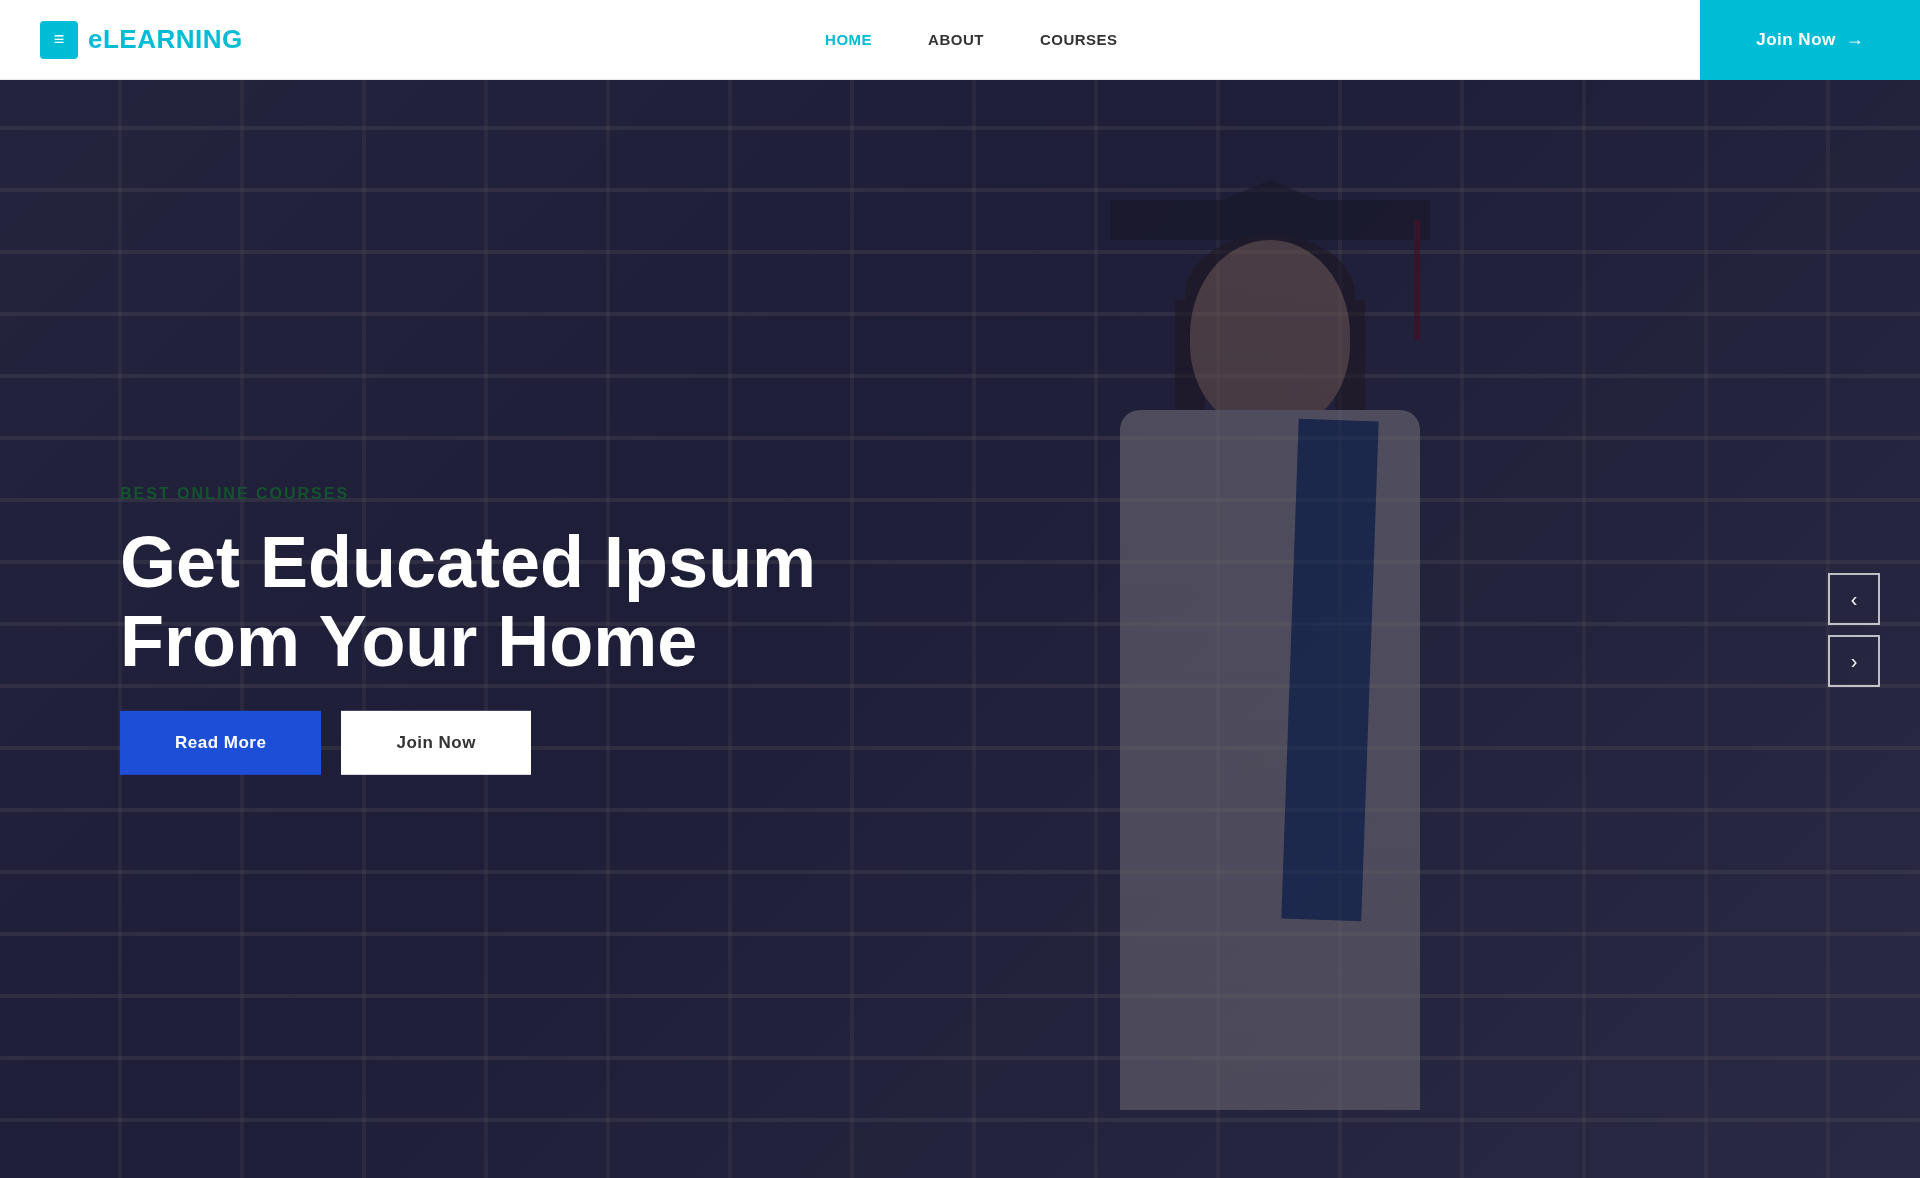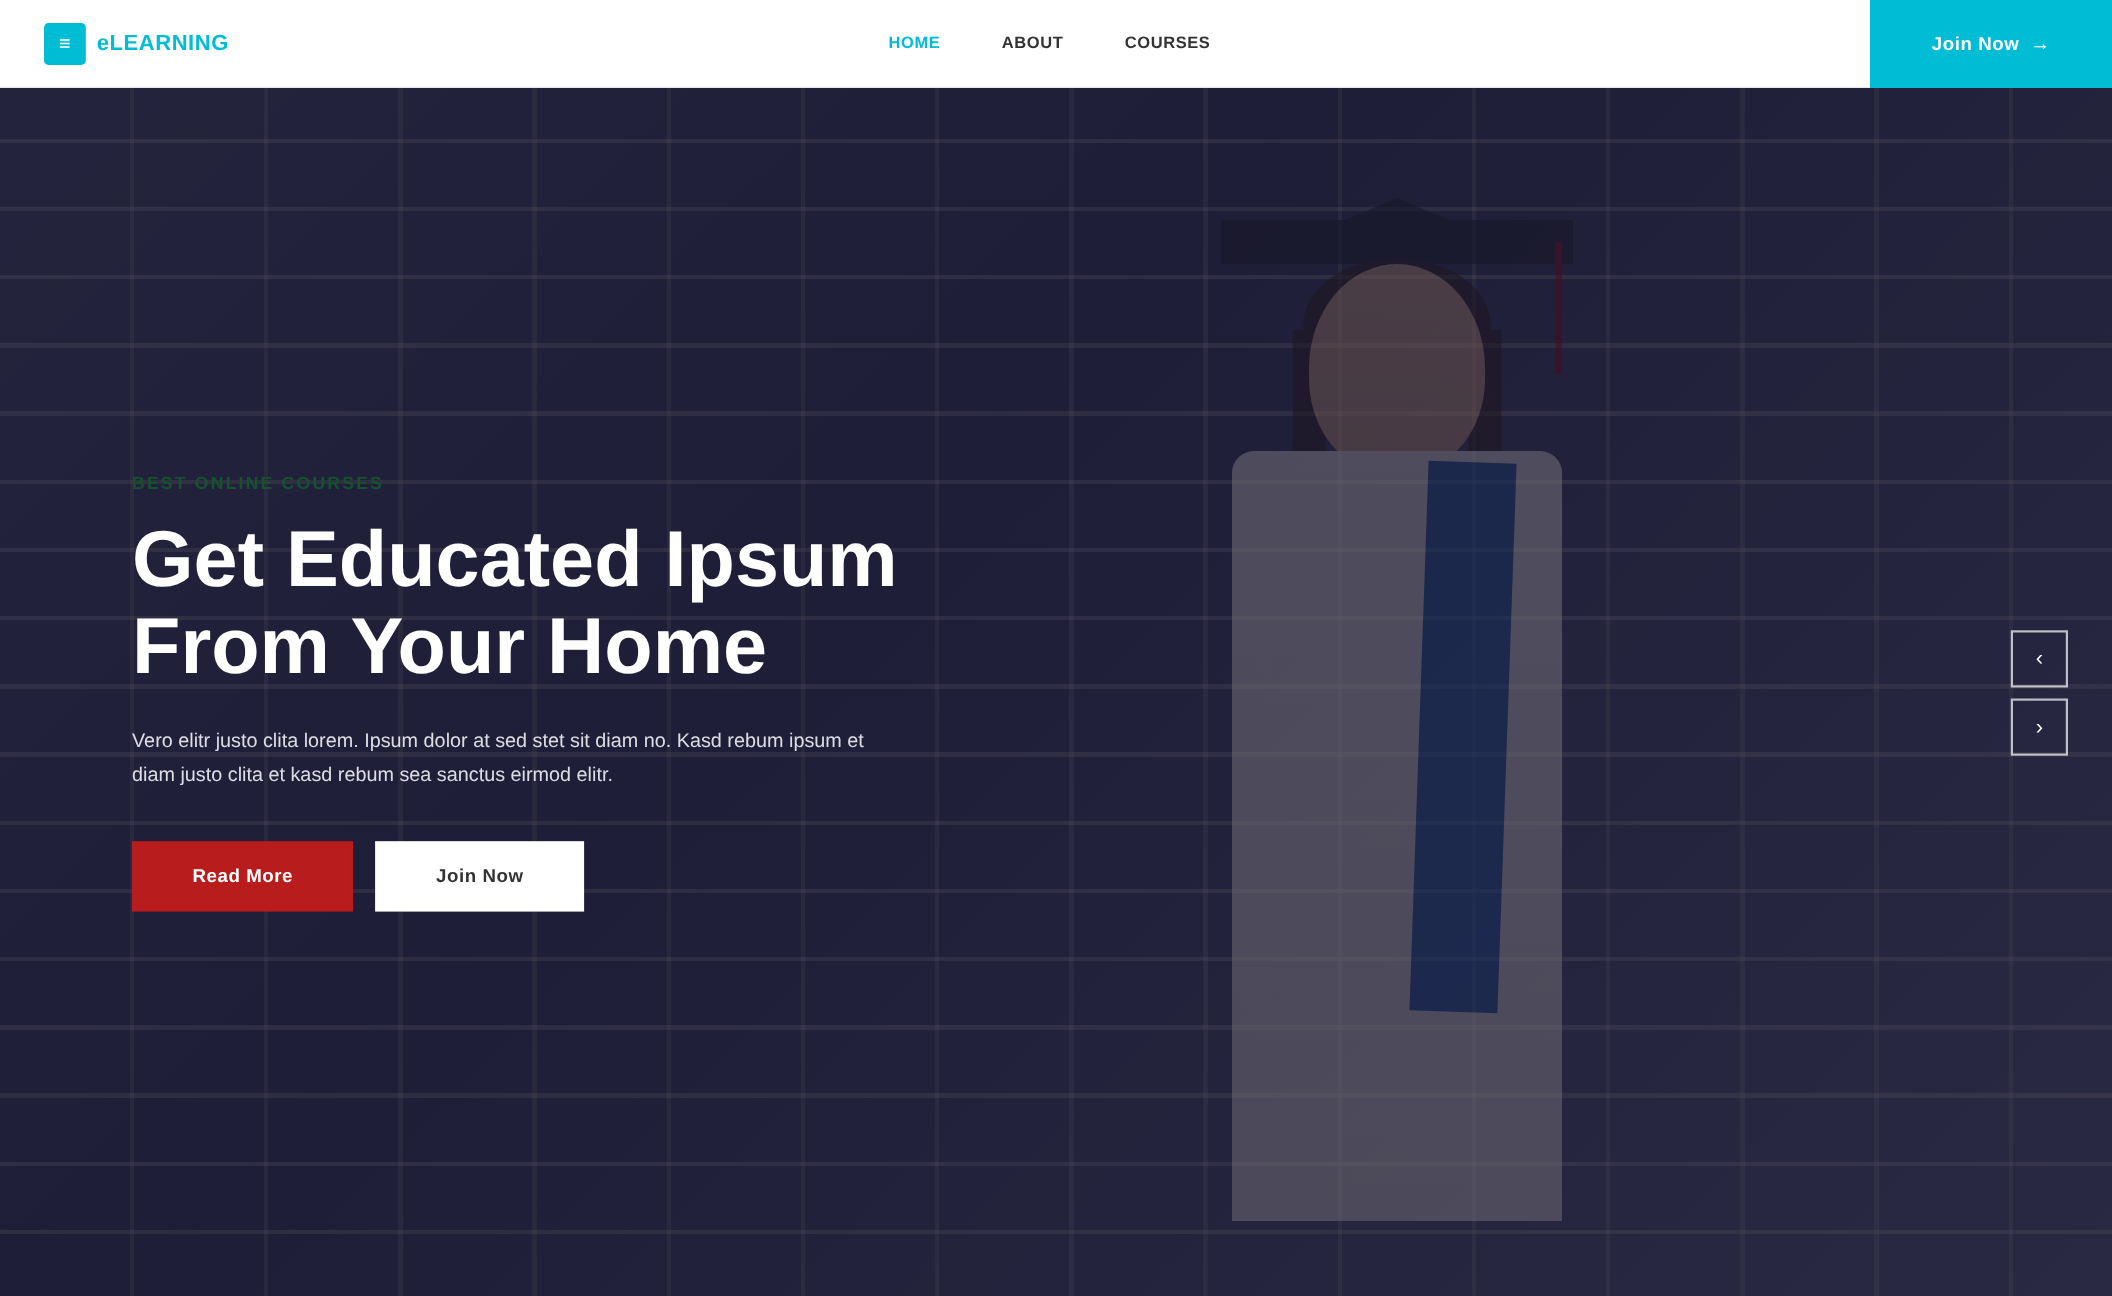--- a/index.html
+++ b/index.html
@@ -29,21 +29,21 @@
       height: 38px;
       background: #00bcd4;
       border-radius: 4px;
       display: flex;
       align-items: center;
       justify-content: center;
       color: white;
       font-size: 18px;
     }
     .brand-name {
-      font-size: 20px;
+      font-size: 26px;
       font-weight: 700;
       color: #00bcd4;
       letter-spacing: 0.5px;
     }
     .navbar-nav {
       display: flex;
       align-items: center;
       gap: 0;
       list-style: none;
     }
@@ -283,21 +283,21 @@
       line-height: 1.7;
       color: rgba(255,255,255,0.85);
       margin-bottom: 45px;
       max-width: 680px;
     }
     .hero-buttons {
       display: flex;
       gap: 20px;
     }
     .btn-read-more {
-      background: #b91c1c;
+      background: #1d4ed8;
       color: white;
       border: none;
       padding: 22px 55px;
       font-size: 17px;
       font-weight: 700;
       cursor: pointer;
       letter-spacing: 0.5px;
     }
     .btn-join-now {
       background: white;
@@ -390,21 +390,20 @@
   </div>
 
   <div class="hero-overlay"></div>
 
   <div class="hero-content">
     <p class="hero-subtitle">BEST ONLINE COURSES</p>
     <h1 class="hero-title">
       <span>Get Educated Ipsum</span><br>
       <span>From Your Home</span>
     </h1>
-    <p class="hero-description">Vero elitr justo clita lorem. Ipsum dolor at sed stet sit diam no. Kasd rebum ipsum et diam justo clita et kasd rebum sea sanctus eirmod elitr.</p>
     <div class="hero-buttons">
       <button class="btn-read-more">Read More</button>
       <button class="btn-join-now">Join Now</button>
     </div>
   </div>
 
   <div class="slider-arrows">
     <button class="slider-arrow">‹</button>
     <button class="slider-arrow">›</button>
   </div>

